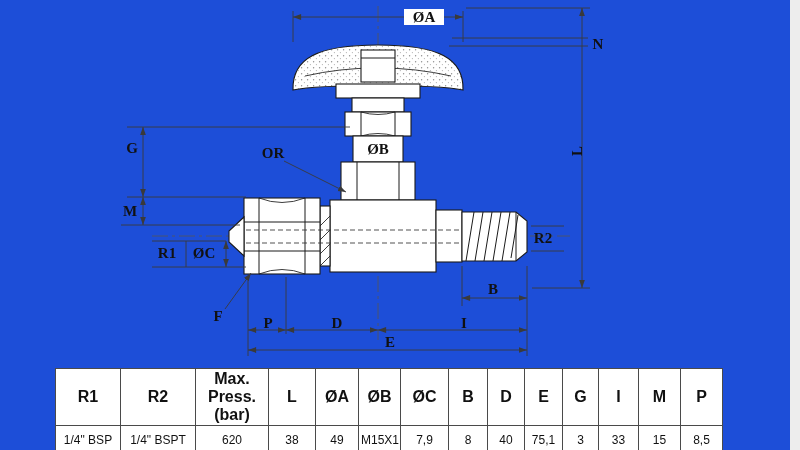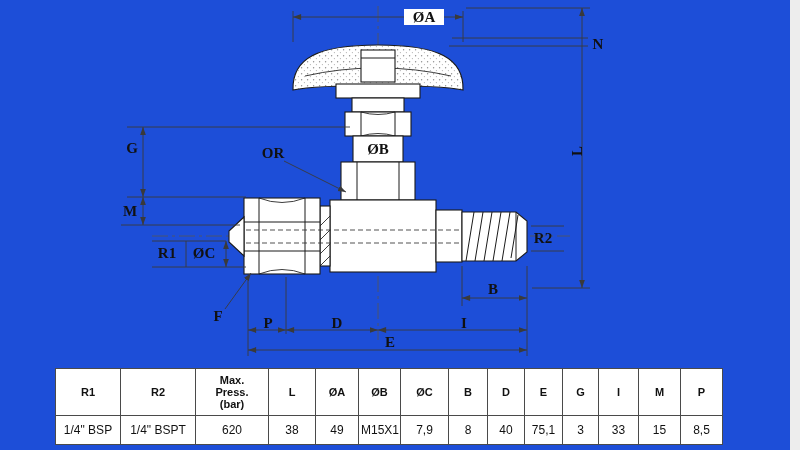--- a/index.html
+++ b/index.html
@@ -18,21 +18,21 @@
   .dim line{stroke:#3a3a3a;stroke-width:.9;fill:none;}
   .dim rect{fill:#fff;stroke:none;}
   .dim text{font-family:"Liberation Serif",serif;font-weight:bold;font-size:15px;
             fill:#111;text-anchor:middle;}
 
   
   .dim-table{position:absolute;left:55px;top:368px;width:667px;border-collapse:collapse;
              table-layout:fixed;background:#fff;}
   .dim-table th,.dim-table td{border:1px solid #4a4a4a;text-align:center;color:#111;
              padding:1px 2px;overflow:hidden;}
-  .dim-table th{font-size:11px;font-weight:bold;height:44px;white-space:pre-line;
+  .dim-table th{font-size:16px;font-weight:bold;height:44px;white-space:pre-line;
              vertical-align:middle;}
   .dim-table td{font-size:12px;height:26px;vertical-align:middle;}
 </style>
 </head>
 <body>
 
 <div class="canvas">
 
   <svg class="drawing" width="800" height="366" viewBox="0 0 800 366">
     <defs>

